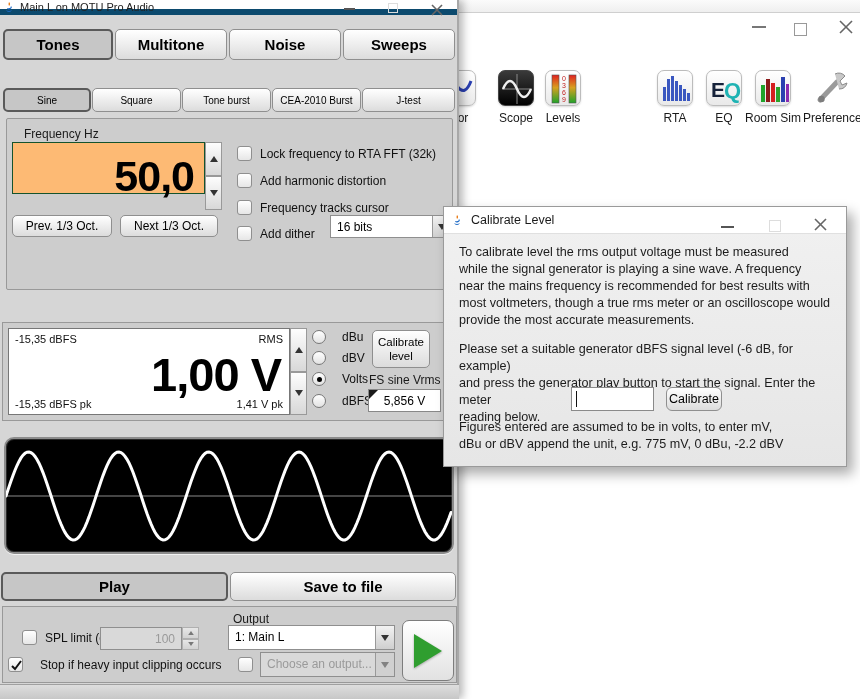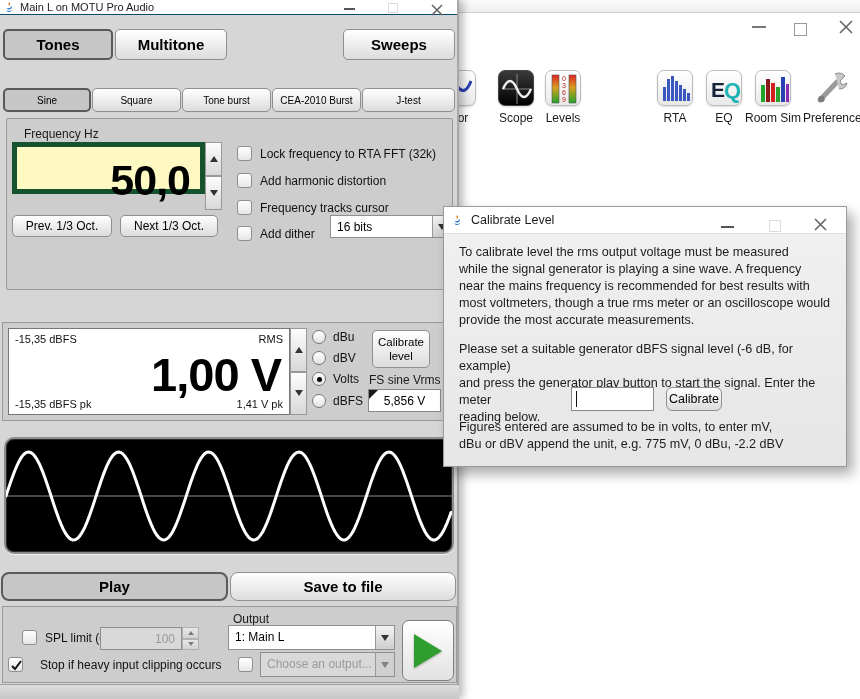--- a/index.html
+++ b/index.html
@@ -23,40 +23,40 @@
   .toollabel { font-size:12px; color:#1a1a1a; margin-top:5px; white-space:nowrap; }
   .toolitem.disabled .toollabel { color:#b0b0b0; }
   .toolicon.dark { background:linear-gradient(#3a3a3a,#000); border-color:#444; }
   .toolicon.gray { background:linear-gradient(#cfcfcf,#adadad); border-color:#b5b5b5; }
 
   
   .mainwin { position:absolute; left:0; top:0; width:459px; height:699px;
     background:#d6d6d6; border-right:2px solid #a8a8a8;
     box-shadow:4px 0 8px rgba(0,0,0,.28); }
   .titlebar { position:absolute; left:0; top:0; width:100%; height:15px; background:#fff;
-    border-bottom:1px solid #0c4a6e; }
+    border-bottom:6px solid #0c4a6e; }
   .titlebar .ttext { position:absolute; left:20px; top:1px; font-size:11px; color:#222; }
   .java { position:absolute; left:3px; top:1px; width:12px; height:12px; }
   .mw-min { left:344px; top:8px; width:11px; height:2px; background:#555; }
   .mw-max { left:388px; top:3px; width:10px; height:10px; border:1px solid #ddd; }
   .mw-close { left:431px; top:2px; width:12px; height:12px; }
 
   .btn { background:linear-gradient(#ffffff,#dcdcdc); border:1px solid #8f8f8f;
     border-radius:5px; color:#000; text-align:center; position:absolute;
     display:flex; align-items:center; justify-content:center; }
   .btn.sel { background:#c6c6c6; border:2px solid #5a5a5a; }
   .tab { height:31px; font-weight:bold; font-size:15px; }
   .subtab { height:24px; font-size:10px; }
 
   .gpanel { position:absolute; left:6px; width:447px; background:#cdcdcd;
     border:1px solid #999; border-radius:2px; }
   .lab { font-size:12px; color:#1a1a1a; position:absolute; white-space:nowrap; }
 
   .freqbox { position:absolute; left:12px; top:142px; width:193px; height:52px;
-    background:#fef9c3; border:5px solid #14532d; }
+    background:#fdba74; border:1px solid #14532d; }
   .freqval { position:absolute; right:10px; top:9px; font-size:43px; font-weight:bold;
     letter-spacing:-1px; color:#000; }
   .spinner { position:absolute; width:17px; display:flex; flex-direction:column; }
   .spinbtn { flex:1; background:linear-gradient(#fdfdfd,#d8d8d8); border:1px solid #999;
     display:flex; align-items:center; justify-content:center; }
   .tri-up { width:0; height:0; border-left:4px solid transparent; border-right:4px solid transparent;
     border-bottom:6px solid #333; }
   .tri-dn { width:0; height:0; border-left:4px solid transparent; border-right:4px solid transparent;
     border-top:6px solid #333; }
 
@@ -71,35 +71,35 @@
   .combo .carr { width:19px; background:linear-gradient(#f2f2f2,#cfcfcf);
     border-left:1px solid #999; display:flex; align-items:center; justify-content:center; }
   .combo.disabled { background:#d9d9d9; }
   .combo.disabled .cval { color:#9a9a9a; }
   .combo.disabled .carr { background:#d0d0d0; }
 
   .meterbox { position:absolute; left:8px; top:328px; width:282px; height:87px;
     background:#fff; border:1px solid #777; font-size:11px; color:#111; }
   .meterbig { position:absolute; right:8px; top:18px; font-size:47px; font-weight:bold;
     letter-spacing:-1px; color:#000; }
-  .radiorow { position:absolute; display:flex; align-items:flex-start; gap:7px; }
+  .radiorow { position:absolute; display:flex; align-items:flex-start; gap:16px; }
   .rad { width:14px; height:14px; border-radius:50%; background:linear-gradient(#fff,#e2e2e2);
     border:1px solid #777; position:relative; flex:none; }
   .rad.on::after { content:""; position:absolute; left:3.5px; top:3.5px; width:5px; height:5px;
     border-radius:50%; background:#000; }
   .fsfield { position:absolute; left:368px; top:389px; width:73px; height:23px; background:#fff;
     border:1px solid #888; font-size:12px; display:flex; align-items:center; justify-content:center; }
   .fscorner { position:absolute; left:0; top:0; width:0; height:0;
     border-top:9px solid #1a1a1a; border-right:9px solid transparent; }
 
   .scope { position:absolute; left:4px; top:437px; width:450px; height:117px;
     background:#000; border:2px solid #8c8c8c; border-radius:10px;
     box-shadow:inset 0 0 0 1px #2a2a2a, 0 1px 0 #f2f2f2; }
 
-  .bigbtn { height:29px; font-weight:bold; font-size:15px;border-radius:8px; }
+  .bigbtn { height:29px; font-weight:bold; font-size:15px; }
 
   .greenbtn { position:absolute; left:402px; top:620px; width:52px; height:61px;
     background:linear-gradient(#ffffff,#e2e2e2); border:1px solid #7d7d7d; border-radius:7px;
     display:flex; align-items:center; justify-content:center; }
   .ptri { width:0; height:0; border-top:17px solid transparent; border-bottom:17px solid transparent;
     border-left:28px solid #2f9e2f; filter:drop-shadow(0 1px 1px rgba(0,0,0,.3)); }
 
   .bottomstrip { position:absolute; left:0; top:684px; width:459px; height:15px;
     background:linear-gradient(#dedede,#c7c7c7); border-top:1px solid #a0a0a0; }
 
@@ -234,20 +234,21 @@
       <div class="winctl mw-close">
         <svg width="12" height="12">
             <line class="xglyph" x1="1" y1="1" x2="11" y2="11"></line>
             <line class="xglyph" x1="11" y1="1" x2="1" y2="11"></line>
           </svg>
       </div>
     </div>
 
     <div class="btn tab sel" style="left:3px;  top:29px; width:110px;">Tones</div>
     <div class="btn tab" style="left:115px;top:29px; width:112px;">Multitone</div>
+    <div class="btn tab" style="left:229px;top:29px; width:112px;">Noise</div>
     <div class="btn tab" style="left:343px;top:29px; width:112px;">Sweeps</div>
 
     <div class="btn subtab sel" style="left:3px;  top:88px; width:88px;">Sine</div>
     <div class="btn subtab" style="left:92px; top:88px; width:89px;">Square</div>
     <div class="btn subtab" style="left:182px;top:88px; width:89px;">Tone burst</div>
     <div class="btn subtab" style="left:272px;top:88px; width:89px;">CEA-2010 Burst</div>
     <div class="btn subtab" style="left:362px;top:88px; width:93px;">J-test</div>
 
     <div class="gpanel" style="top:118px; height:172px;"></div>
     <span class="lab" style="left:24px; top:127px;">Frequency Hz</span>

